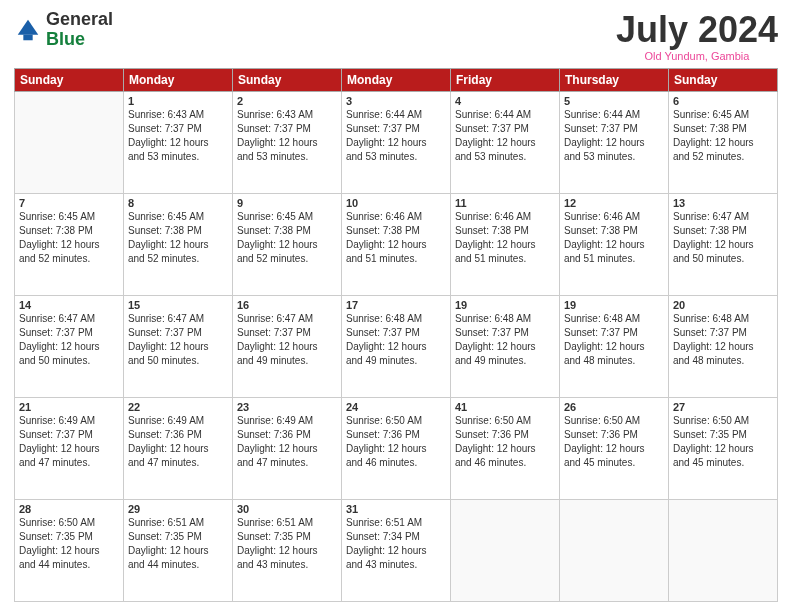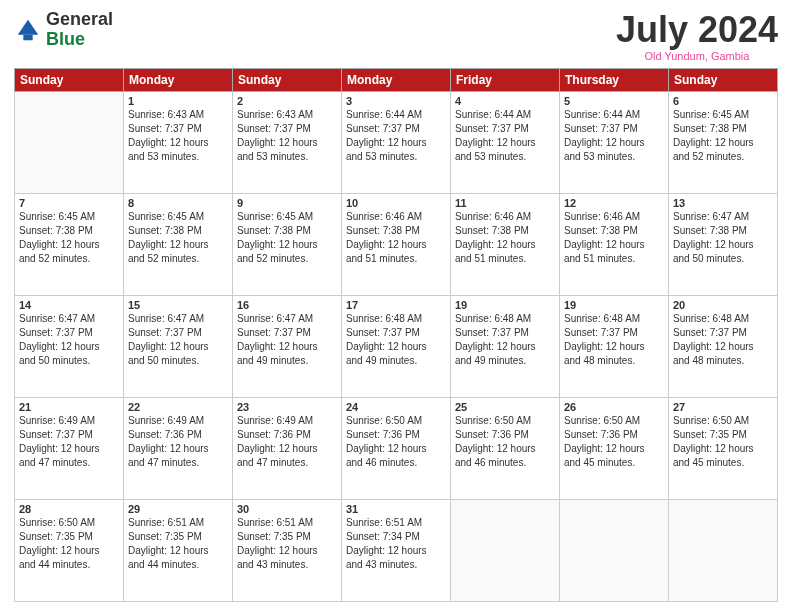--- a/index.html
+++ b/index.html
@@ -326,21 +326,21 @@
           </td>
           <td>
             <span class="day-num">24</span>
         <div class="day-info">
           <span>Sunrise: 6:50 AM</span><br>
           <span>Sunset: 7:36 PM</span><br>
           <span>Daylight: 12 hours and 46 minutes.</span>
         </div>
           </td>
           <td>
-            <span class="day-num">25</span>
+            <span class="day-num">41</span>
         <div class="day-info">
           <span>Sunrise: 6:50 AM</span><br>
           <span>Sunset: 7:36 PM</span><br>
           <span>Daylight: 12 hours and 46 minutes.</span>
         </div>
           </td>
           <td>
             <span class="day-num">26</span>
         <div class="day-info">
           <span>Sunrise: 6:50 AM</span><br>

